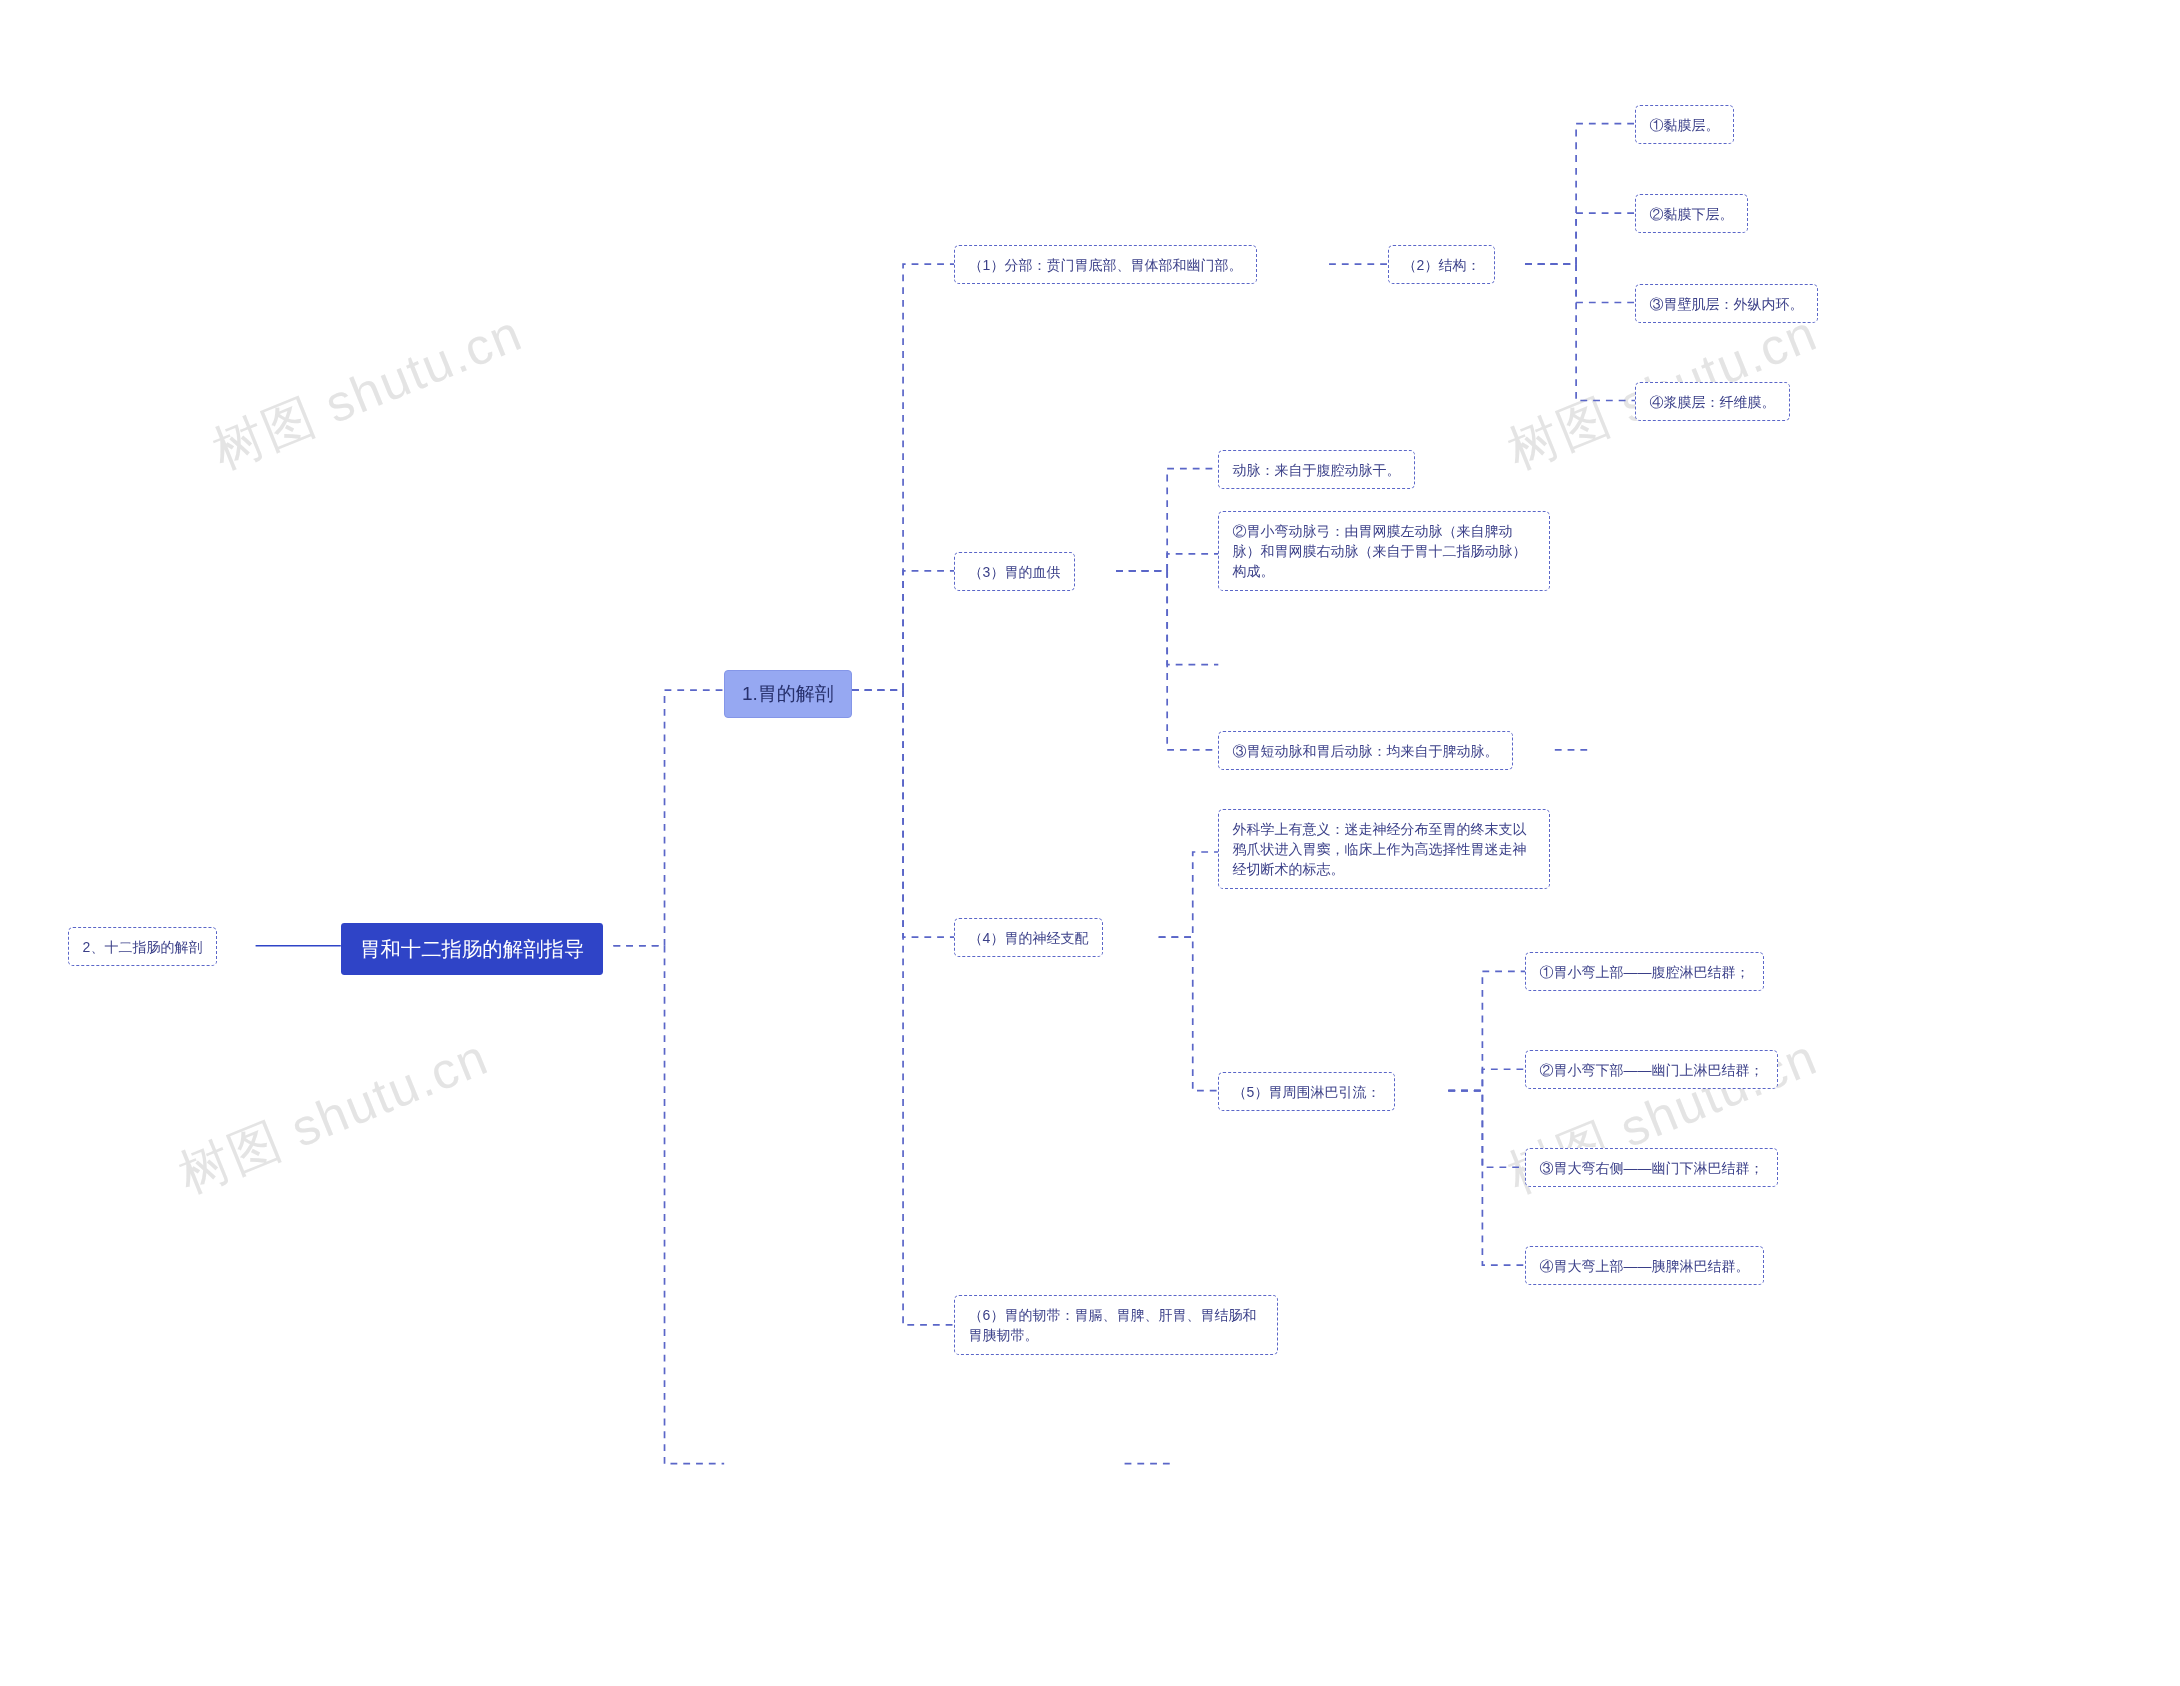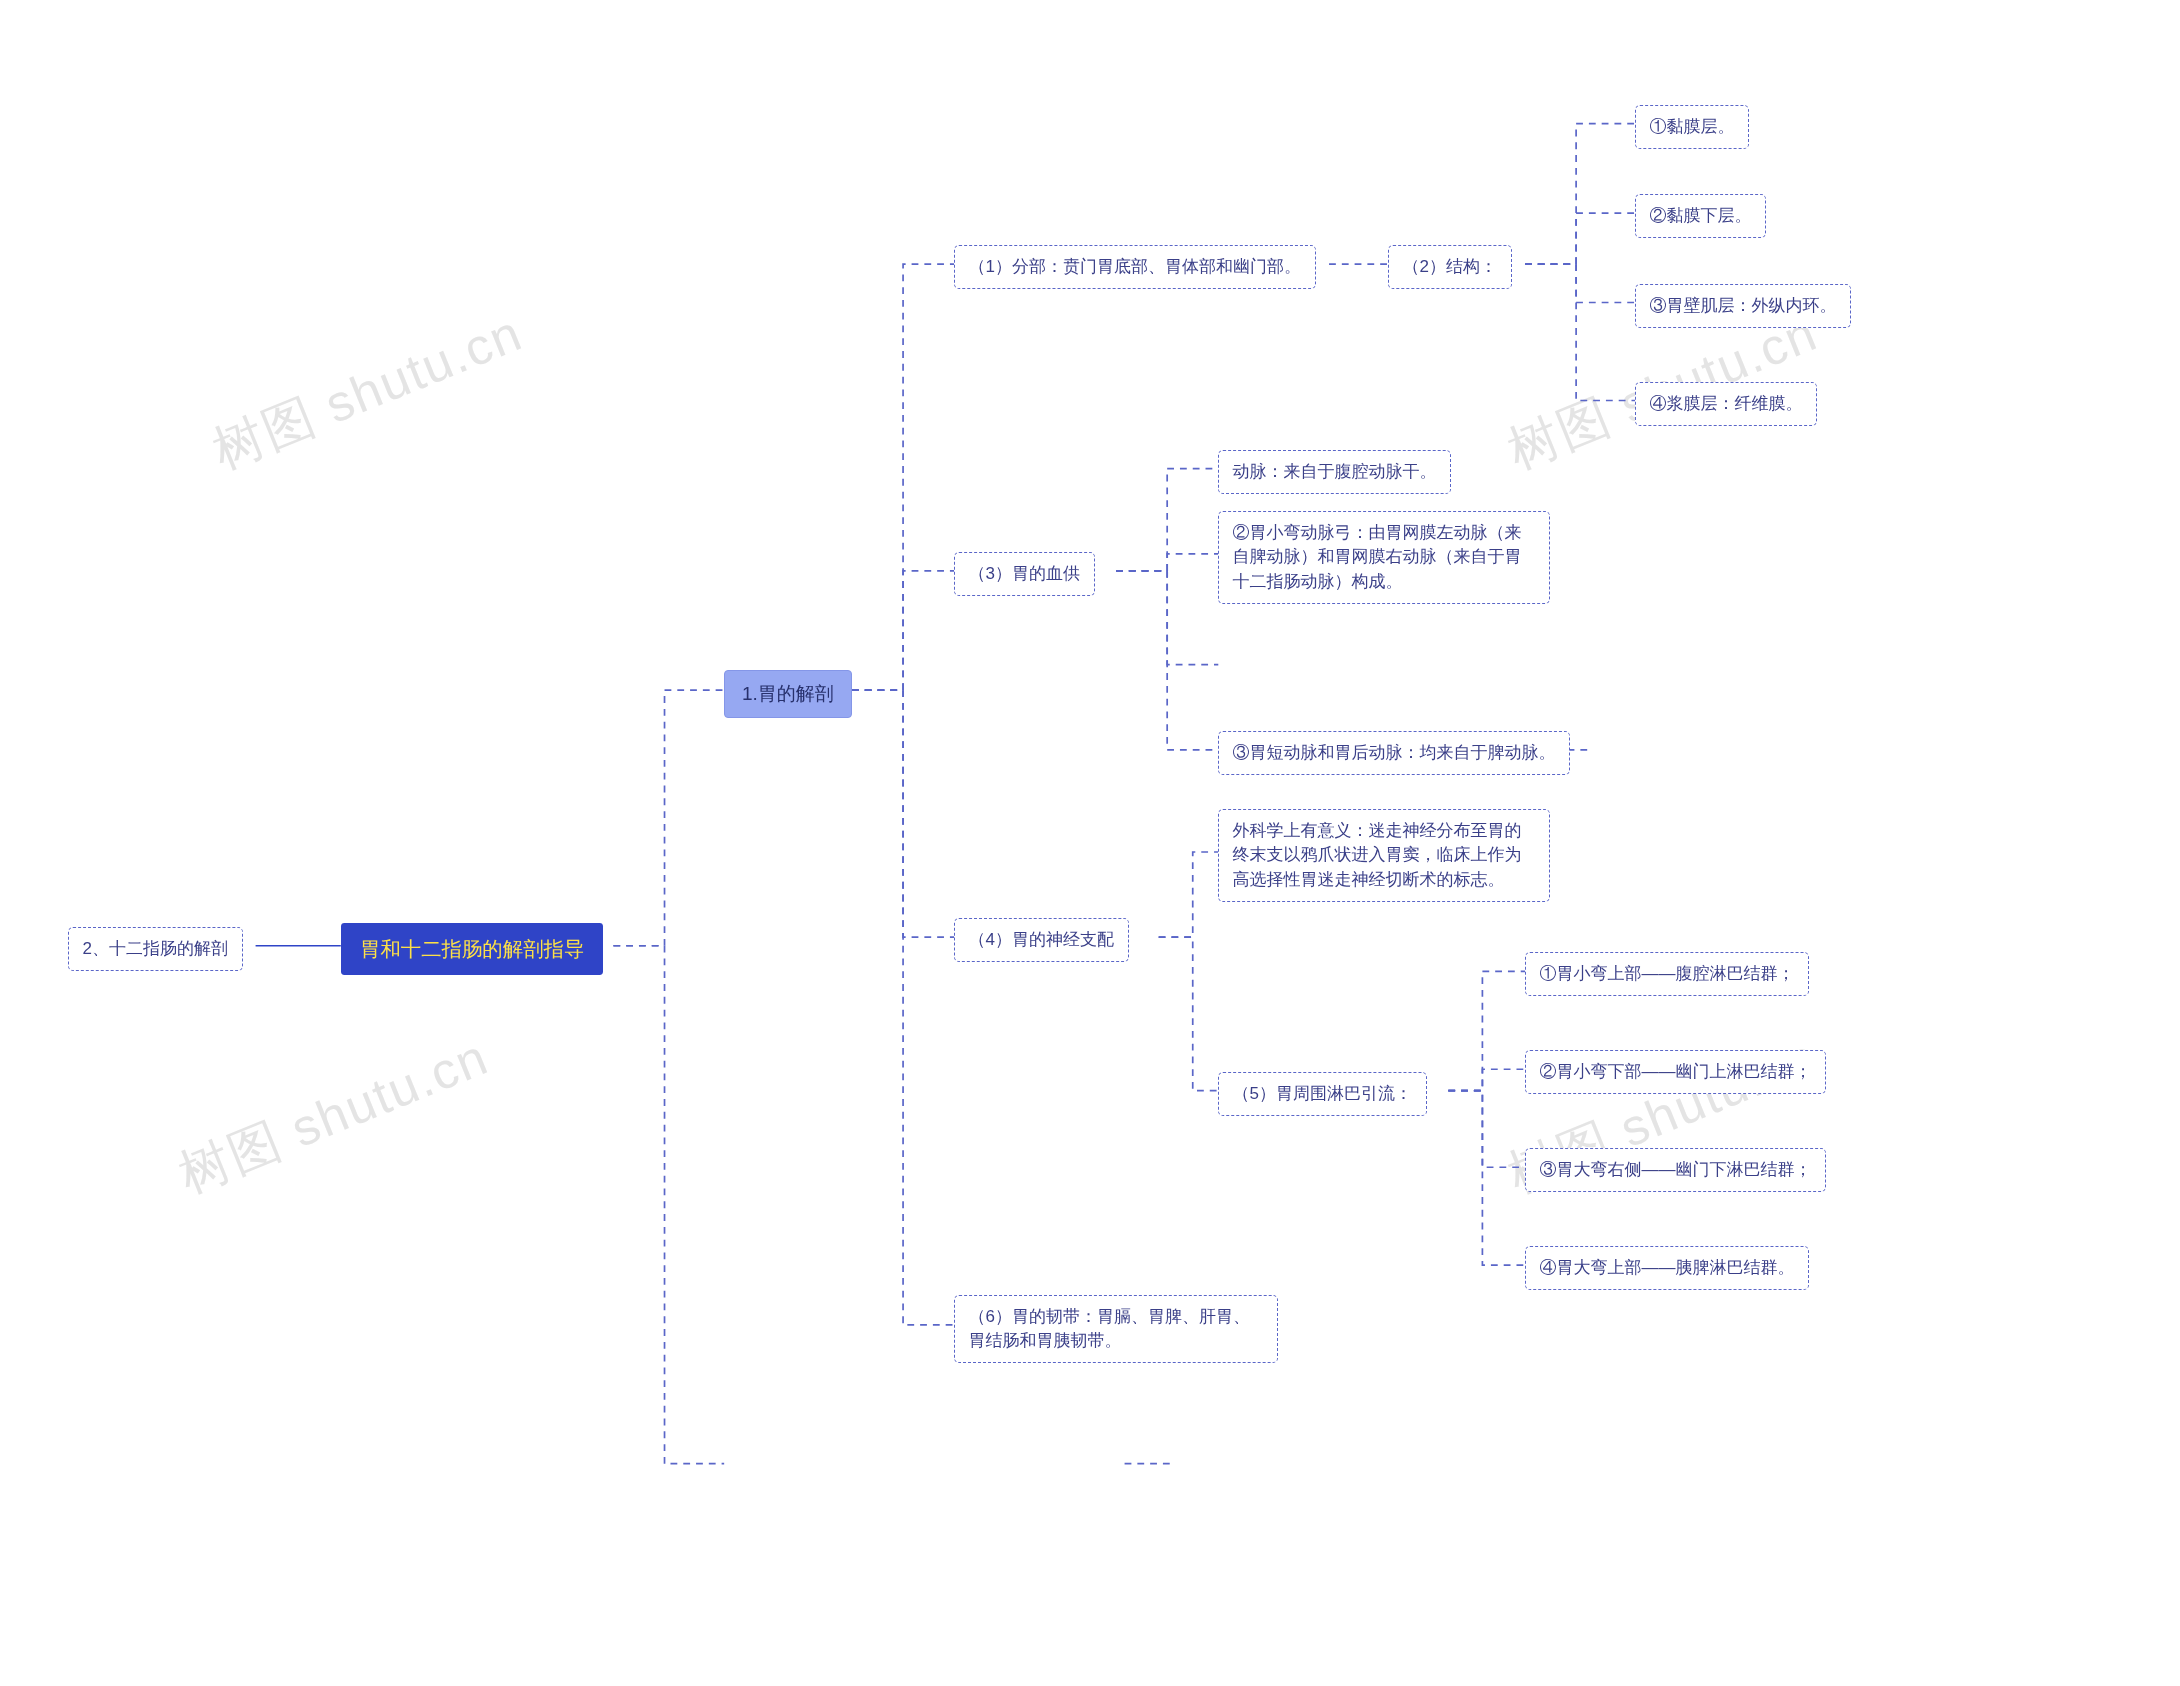--- a/index.html
+++ b/index.html
@@ -1,31 +1,31 @@
 <!DOCTYPE html>
 <html style="font-size:13.6px"><head>
 <meta charset="utf-8">
 <style>
   html,body{margin:0;padding:0;background:#fff;font-family:"PingFang SC","Heiti SC","Microsoft YaHei",sans-serif;color:#3b3d8a}
   .stage{position:relative;width:2181px;height:1687px;overflow:hidden}
   .wm{position:absolute;font-size:51px;font-weight:500;color:#cfcfcf;opacity:.55;transform:rotate(-22deg);pointer-events:none;white-space:nowrap;letter-spacing:1.7px}
   .root{
     position:absolute;display:flex;align-items:center;justify-content:center;
-    background:#2f44c7;color:#fde047;font-size:20.4px;font-weight:500;
+    background:#2f44c7;color:#ffffff;font-size:20.4px;font-weight:500;
     border-radius:3.4px;padding:12px 19px;box-sizing:border-box;white-space:nowrap;
   }
   .solid{
     position:absolute;display:flex;align-items:center;justify-content:center;
     background:#96a8f2;color:#27306c;font-size:19px;font-weight:500;
     border-radius:4px;padding:10.2px 17px;box-sizing:border-box;white-space:nowrap;
     border:0.9px solid #8496e8;
   }
   .dashed{
     position:absolute;display:flex;align-items:center;
-    border:1.7px dashed #5a66c8;color:#3a3f88;background:#fff;font-size:17px;
+    border:1.7px dashed #5a66c8;color:#3a3f88;background:#fff;font-size:14px;
     border-radius:5.1px;padding:8.5px 13.6px;box-sizing:border-box;
     line-height:1.45;
   }
   .dashed.wide{width:332px}
   .dashed.nar{white-space:nowrap}
   svg.lines{position:absolute;left:0;top:0;width:2181px;height:1687px;pointer-events:none}
   svg.lines path{fill:none;stroke:#5a66c8;stroke-width:2;stroke-dasharray:8 7}
   svg.lines path.solidln{stroke-dasharray:none;stroke:#2f44c7}
 </style>
 </head>

